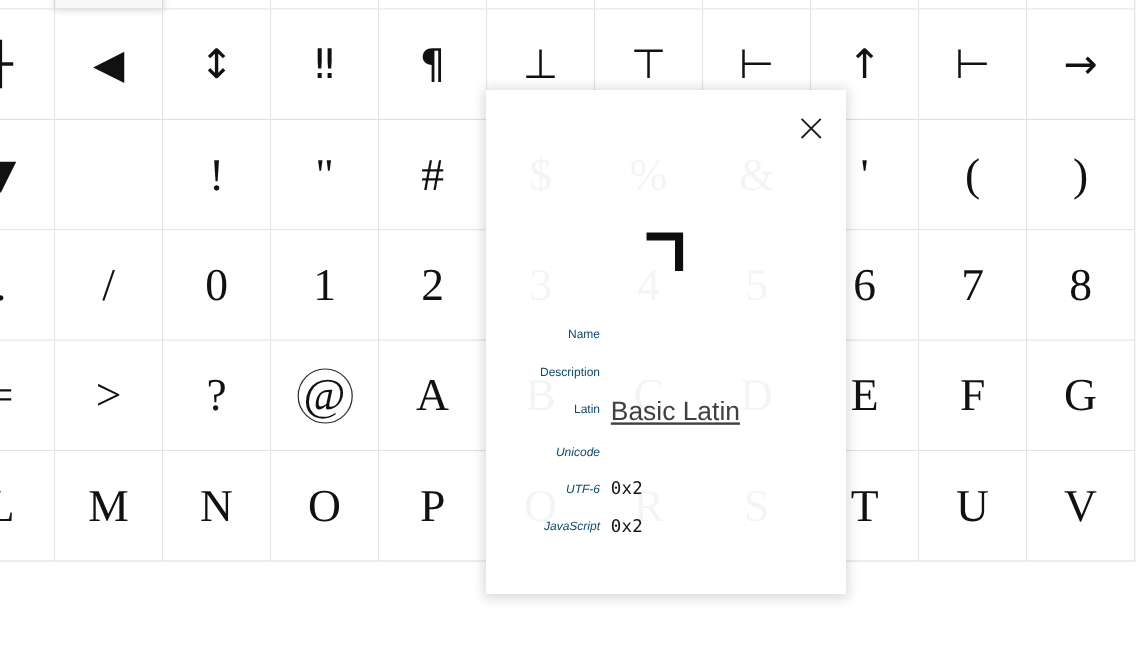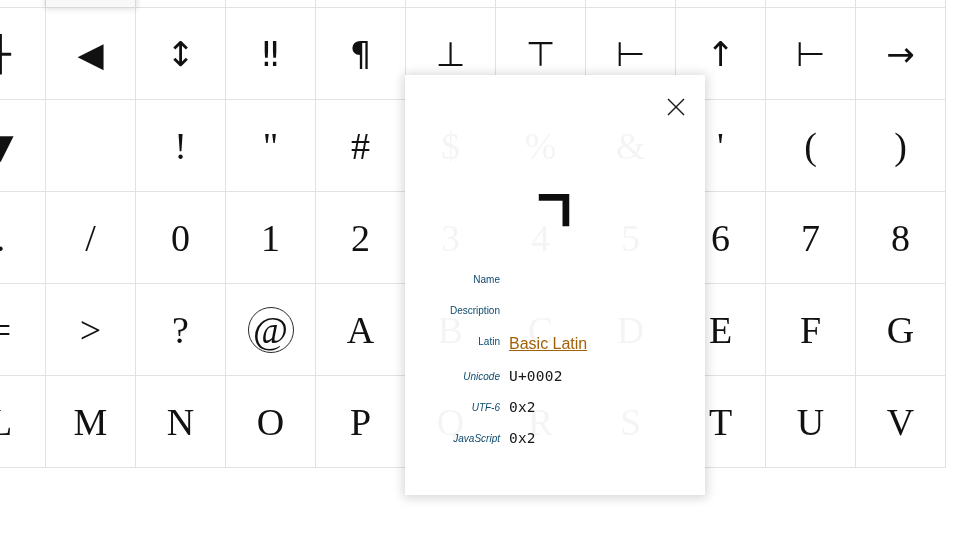--- a/index.html
+++ b/index.html
@@ -143,23 +143,23 @@
     max-width: 140px;
   }
   .prop-value.mono {
     font-family: "DejaVu Sans Mono", monospace;
     font-size: 14.5px;
     line-height: 19px;
     letter-spacing: 0.2px;
   }
   .prop-row.mono .prop-label { line-height: 19px; font-style: italic; }
   .prop-value a.block-link {
-    color: #a16207;
+    color: #404040;
     text-decoration: underline;
-    font-size: 16px;
+    font-size: 22px;
     cursor: pointer;
   }
 </style>
 </head>
 <body>
 
 <div id="app">
 
   <div class="grid-viewport">
     <div class="grid" id="char-grid">
@@ -360,21 +360,20 @@
         </div>
         <div class="prop-row">
           <div class="prop-label">Description</div>
         </div>
         <div class="prop-row">
           <div class="prop-label">Latin</div>
           <div class="prop-value"><a class="block-link">Basic Latin</a></div>
         </div>
         <div class="prop-row mono">
           <div class="prop-label">Unicode</div>
-          <div class="prop-value mono">U+0002</div>
         </div>
         <div class="prop-row mono">
           <div class="prop-label">UTF-6</div>
           <div class="prop-value mono">0x2</div>
         </div>
         <div class="prop-row mono">
           <div class="prop-label">JavaScript</div>
           <div class="prop-value mono">0x2</div>
         </div>
       </div>

